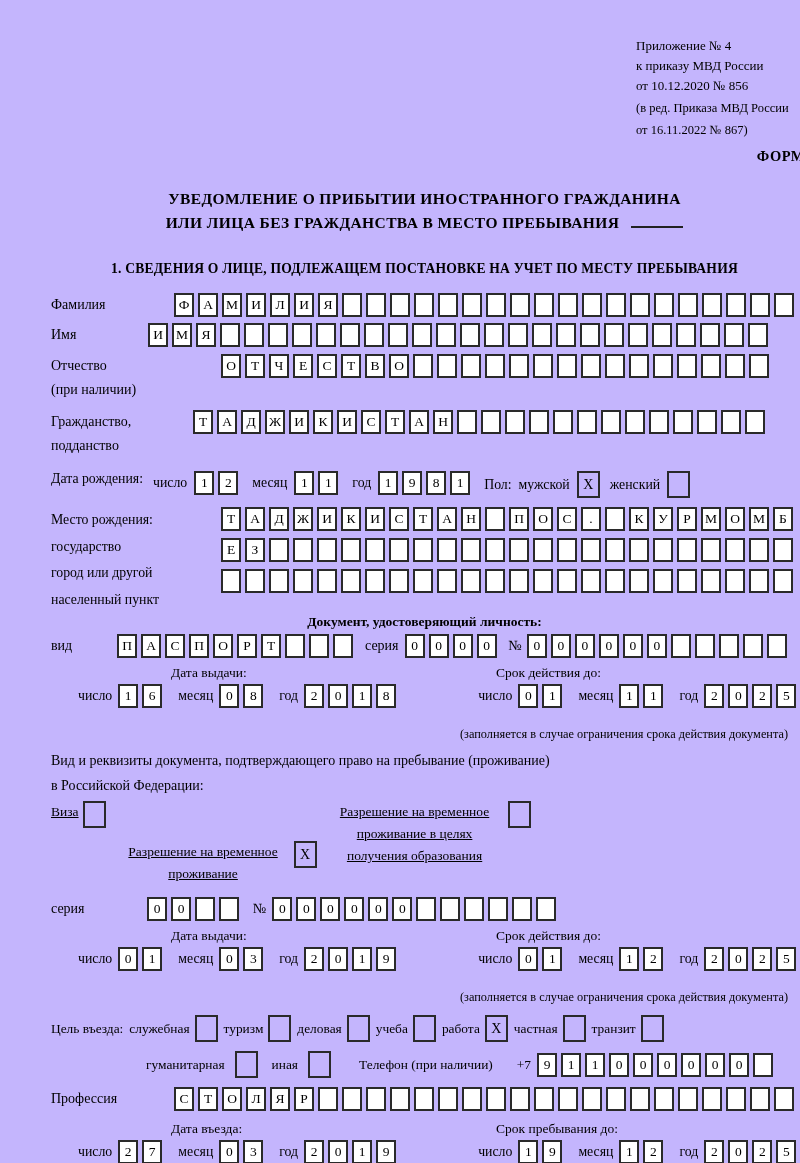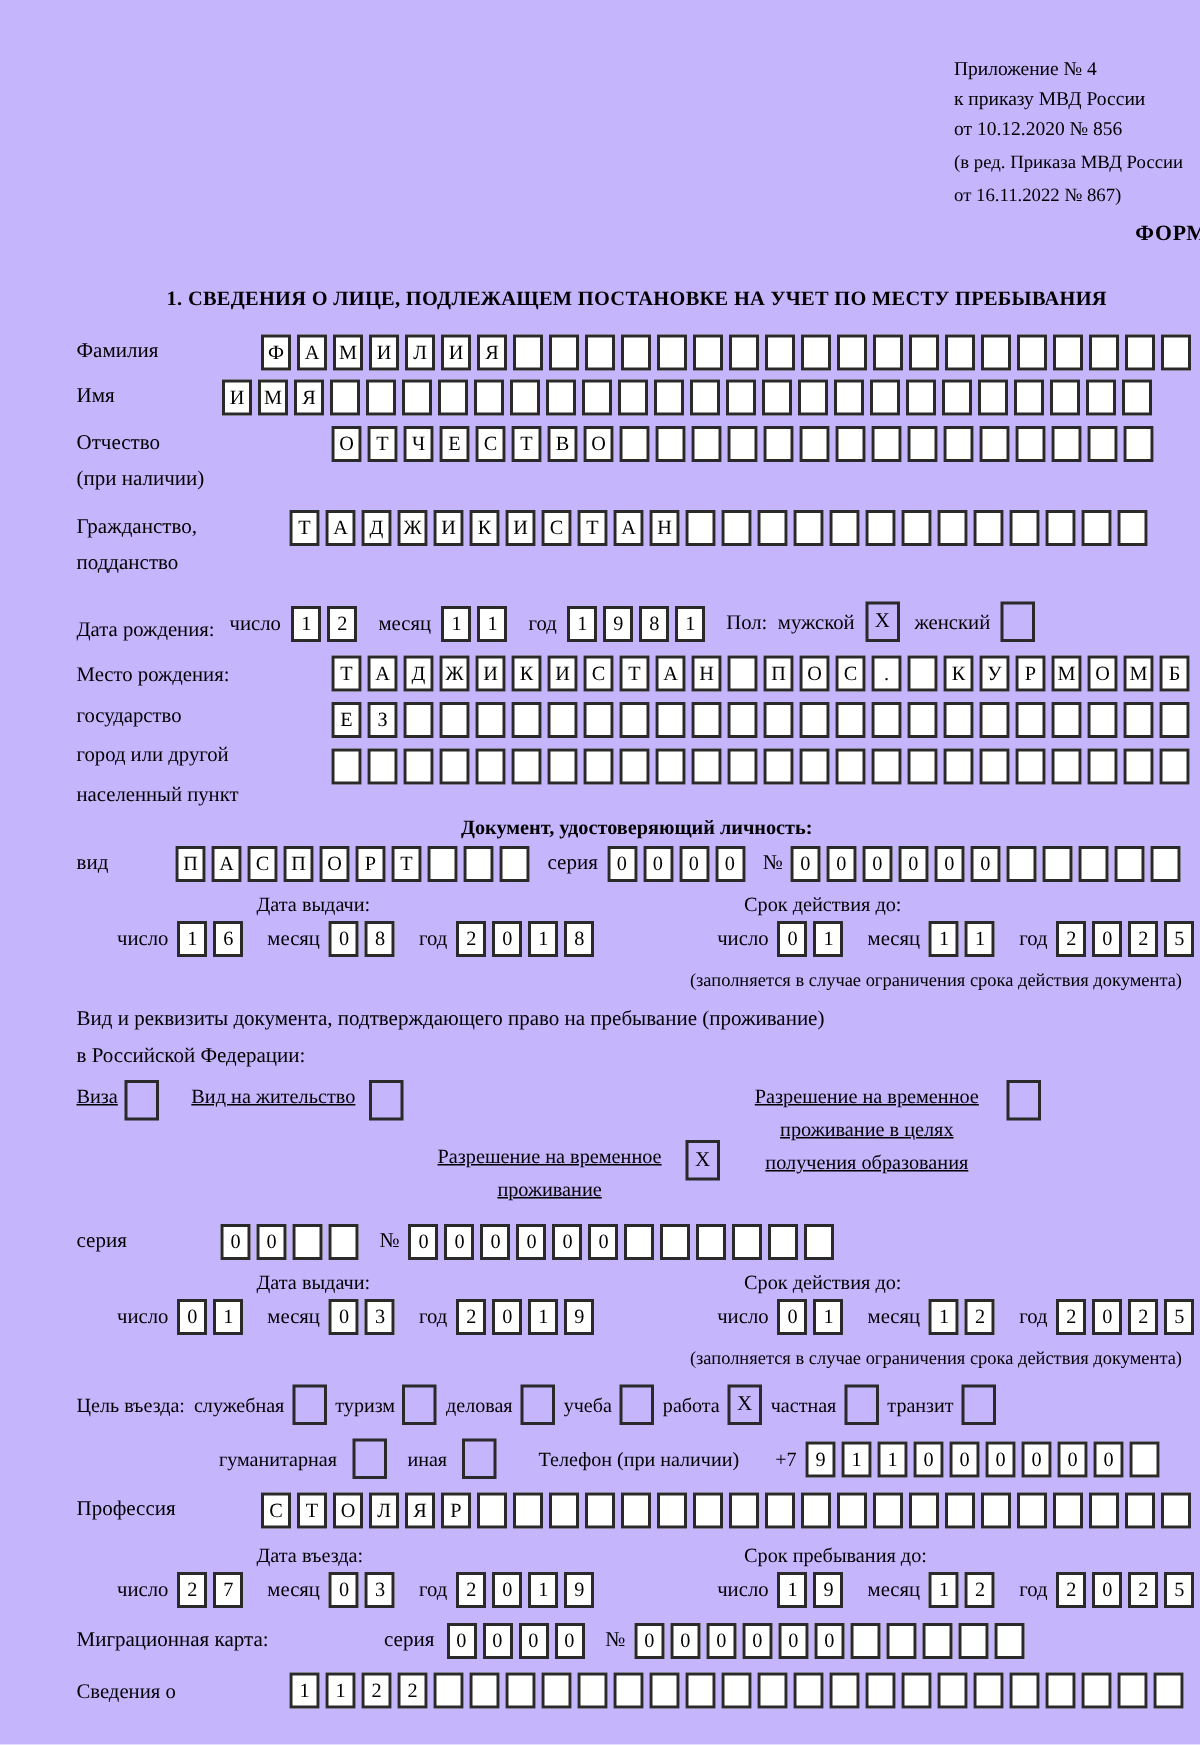--- a/index.html
+++ b/index.html
@@ -31,38 +31,38 @@
        display:inline-flex;align-items:center;justify-content:center;font-size:14px;flex:none;}
 
   .row-surname{margin-top:16px;justify-content:space-between;}
   .row-surname .lbl,.row-name .lbl{width:97px;}
   .row-name{margin-top:6px;}
   .row-patr{margin-top:7px;}
   .row-patr .lblcol{width:170px;flex:none;font-size:14px;line-height:24px;}
   .row-cit{margin-top:8px;}
   .row-cit .lblcol{width:142px;flex:none;font-size:14px;line-height:24px;}
 
-  .row-bdate{margin-top:13px;align-items:flex-end;display:flex;font-size:13.8px;font-family:Liberation Serif, serif;}
+  .row-bdate{margin-top:13px;align-items:flex-start;display:flex;font-size:13.8px;font-family:Liberation Serif, serif;}
   .row-bdate .g{margin-left:10px;display:flex;align-items:center;gap:7px;}
 
   .row-bplace{margin-top:9px;}
   .row-bplace .lblcol{width:170px;flex:none;font-size:13.8px;line-height:26.5px;}
   .row-bplace .cellcol .cells{margin-bottom:7px;display:flex;}
 
   .doc-head{margin-top:1px;text-align:center;font-weight:bold;font-size:13.5px;}
   .row-vid{margin-top:4px;align-items:center;display:flex;font-size:14px;}
 
   .datehead{display:flex;font-size:13.5px;margin-top:7px;}
   .datehead .h1{margin-left:120px;width:200px;}
   .datehead .h2{margin-left:125px;}
   .daterow{display:flex;margin-top:3px;margin-left:27px;font-size:13.8px;}
   .dg{display:flex;align-items:center;gap:6px;}
   .dg .p{margin-left:6px;}
   .dg2{margin-left:78px;}
-  .note-r{text-align:right;font-size:12.3px;margin-top:8px;padding-right:10px;}
+  .note-r{text-align:right;font-size:12.3px;margin-top:19px;padding-right:10px;}
 
   .intro{margin-top:11px;font-size:14px;}
   .intro2{margin-top:9px;font-size:14px;}
   .row-permits{margin-top:7px;display:flex;font-size:13.5px;line-height:22px;}
   .pitem{display:flex;align-items:flex-start;}
   .pitem .plbl{text-align:center;text-decoration:underline;}
   .pitem .cbx{margin-left:9px;margin-top:0;}
 
   .row-series{margin-top:12px;display:flex;align-items:center;font-size:14px;}
   .row-series .lbl{width:96px;}
@@ -87,20 +87,24 @@
 
   <div class="appendix">
     <div>Приложение № 4</div>
     <div>к приказу МВД России</div>
     <div>от 10.12.2020 № 856</div>
     <div class="amend">(в ред. Приказа МВД России</div>
     <div class="amend">от 16.11.2022 № 867)</div>
   </div>
   <div class="form-label">ФОРМА</div>
 
+  <div class="title">
+    <div>УВЕДОМЛЕНИЕ О ПРИБЫТИИ ИНОСТРАННОГО ГРАЖДАНИНА</div>
+    <div><span>ИЛИ ЛИЦА БЕЗ ГРАЖДАНСТВА В МЕСТО ПРЕБЫВАНИЯ</span><span class="blank-line"></span></div>
+  </div>
   <div class="sec1">1. СВЕДЕНИЯ О ЛИЦЕ, ПОДЛЕЖАЩЕМ ПОСТАНОВКЕ НА УЧЕТ ПО МЕСТУ ПРЕБЫВАНИЯ</div>
 
   <div class="frow row-surname">
     <span class="lbl">Фамилия</span>
     <span class="cells">
           <span class="cell">Ф</span>
           <span class="cell">А</span>
           <span class="cell">М</span>
           <span class="cell">И</span>
           <span class="cell">Л</span>
@@ -433,24 +437,20 @@
   </div>
   <div class="note-r">(заполняется в случае ограничения срока действия документа)</div>
 
   <div class="intro">Вид и реквизиты документа, подтверждающего право на пребывание (проживание)</div>
   <div class="intro2">в Российской Федерации:</div>
   <div class="row-permits">
     <span class="pitem">
       <span class="plbl">Виза</span>
       <span class="cbx" style="margin-left:4px;"></span>
     </span>
-    <span class="pitem" style="margin-left:22px;">
-      <span class="plbl">Вид на жительство</span>
-      <span class="cbx"></span>
-    </span>
     <span class="pitem" style="margin-left:16px;margin-top:40px;">
       <span class="plbl" style="width:163px;">Разрешение на временное проживание</span>
       <span class="cbx">X</span>
     </span>
     <span class="pitem" style="margin-left:14px;">
       <span class="plbl" style="width:168px;">Разрешение на временное проживание в целях получения образования</span>
       <span class="cbx"></span>
     </span>
   </div>
 

